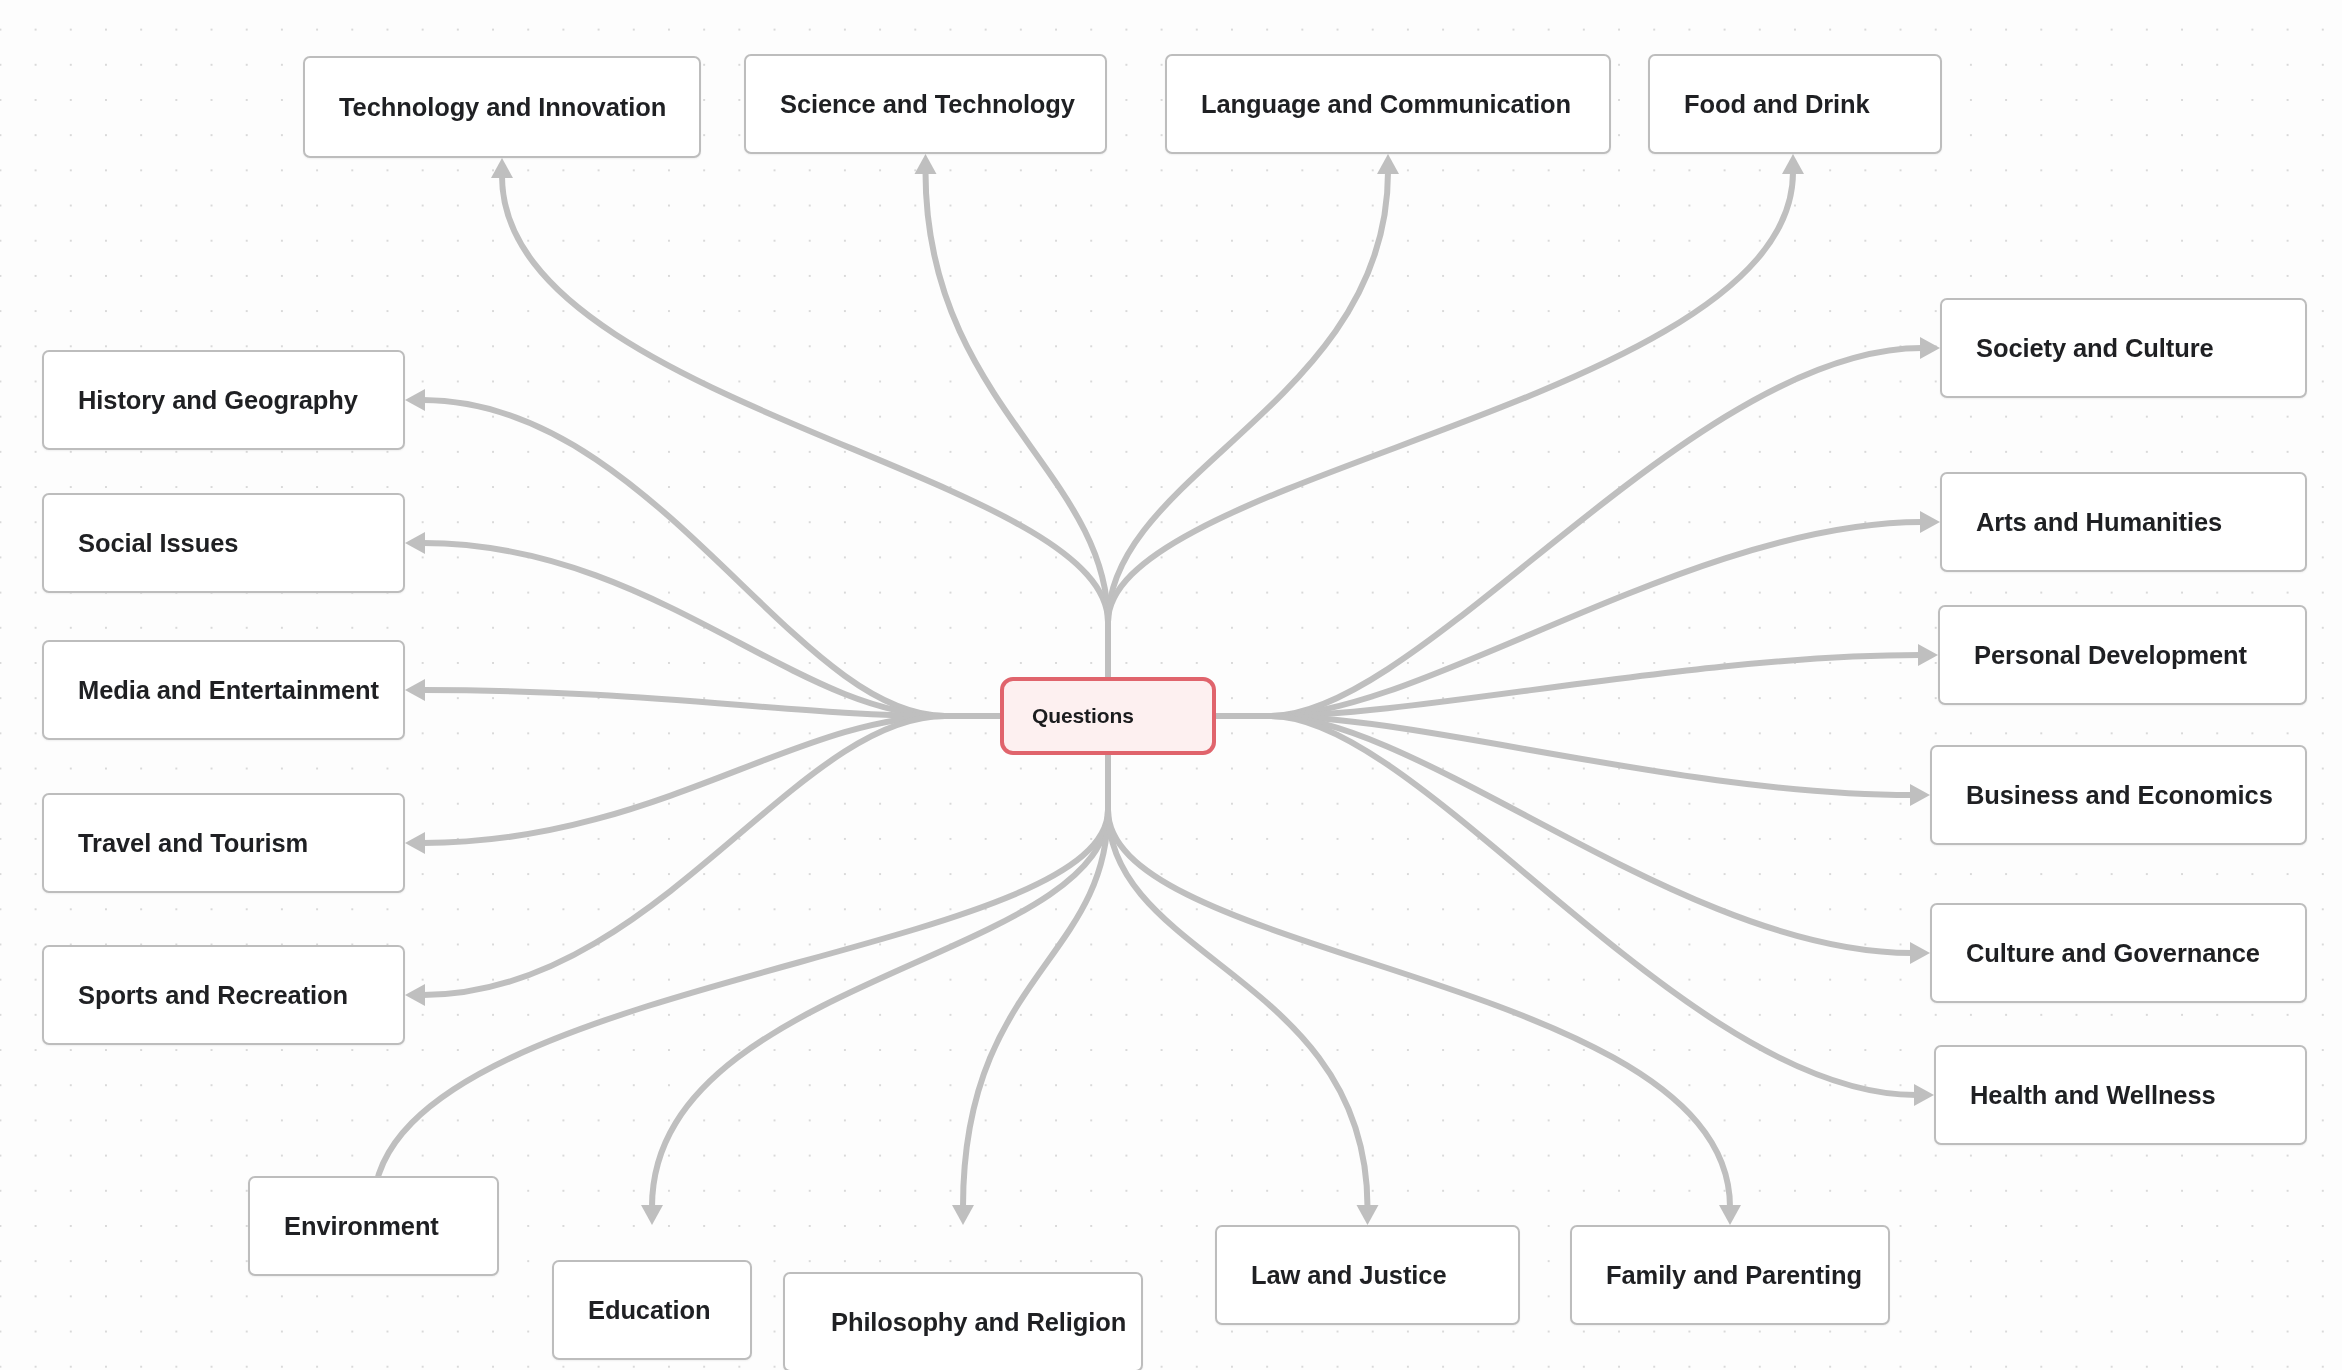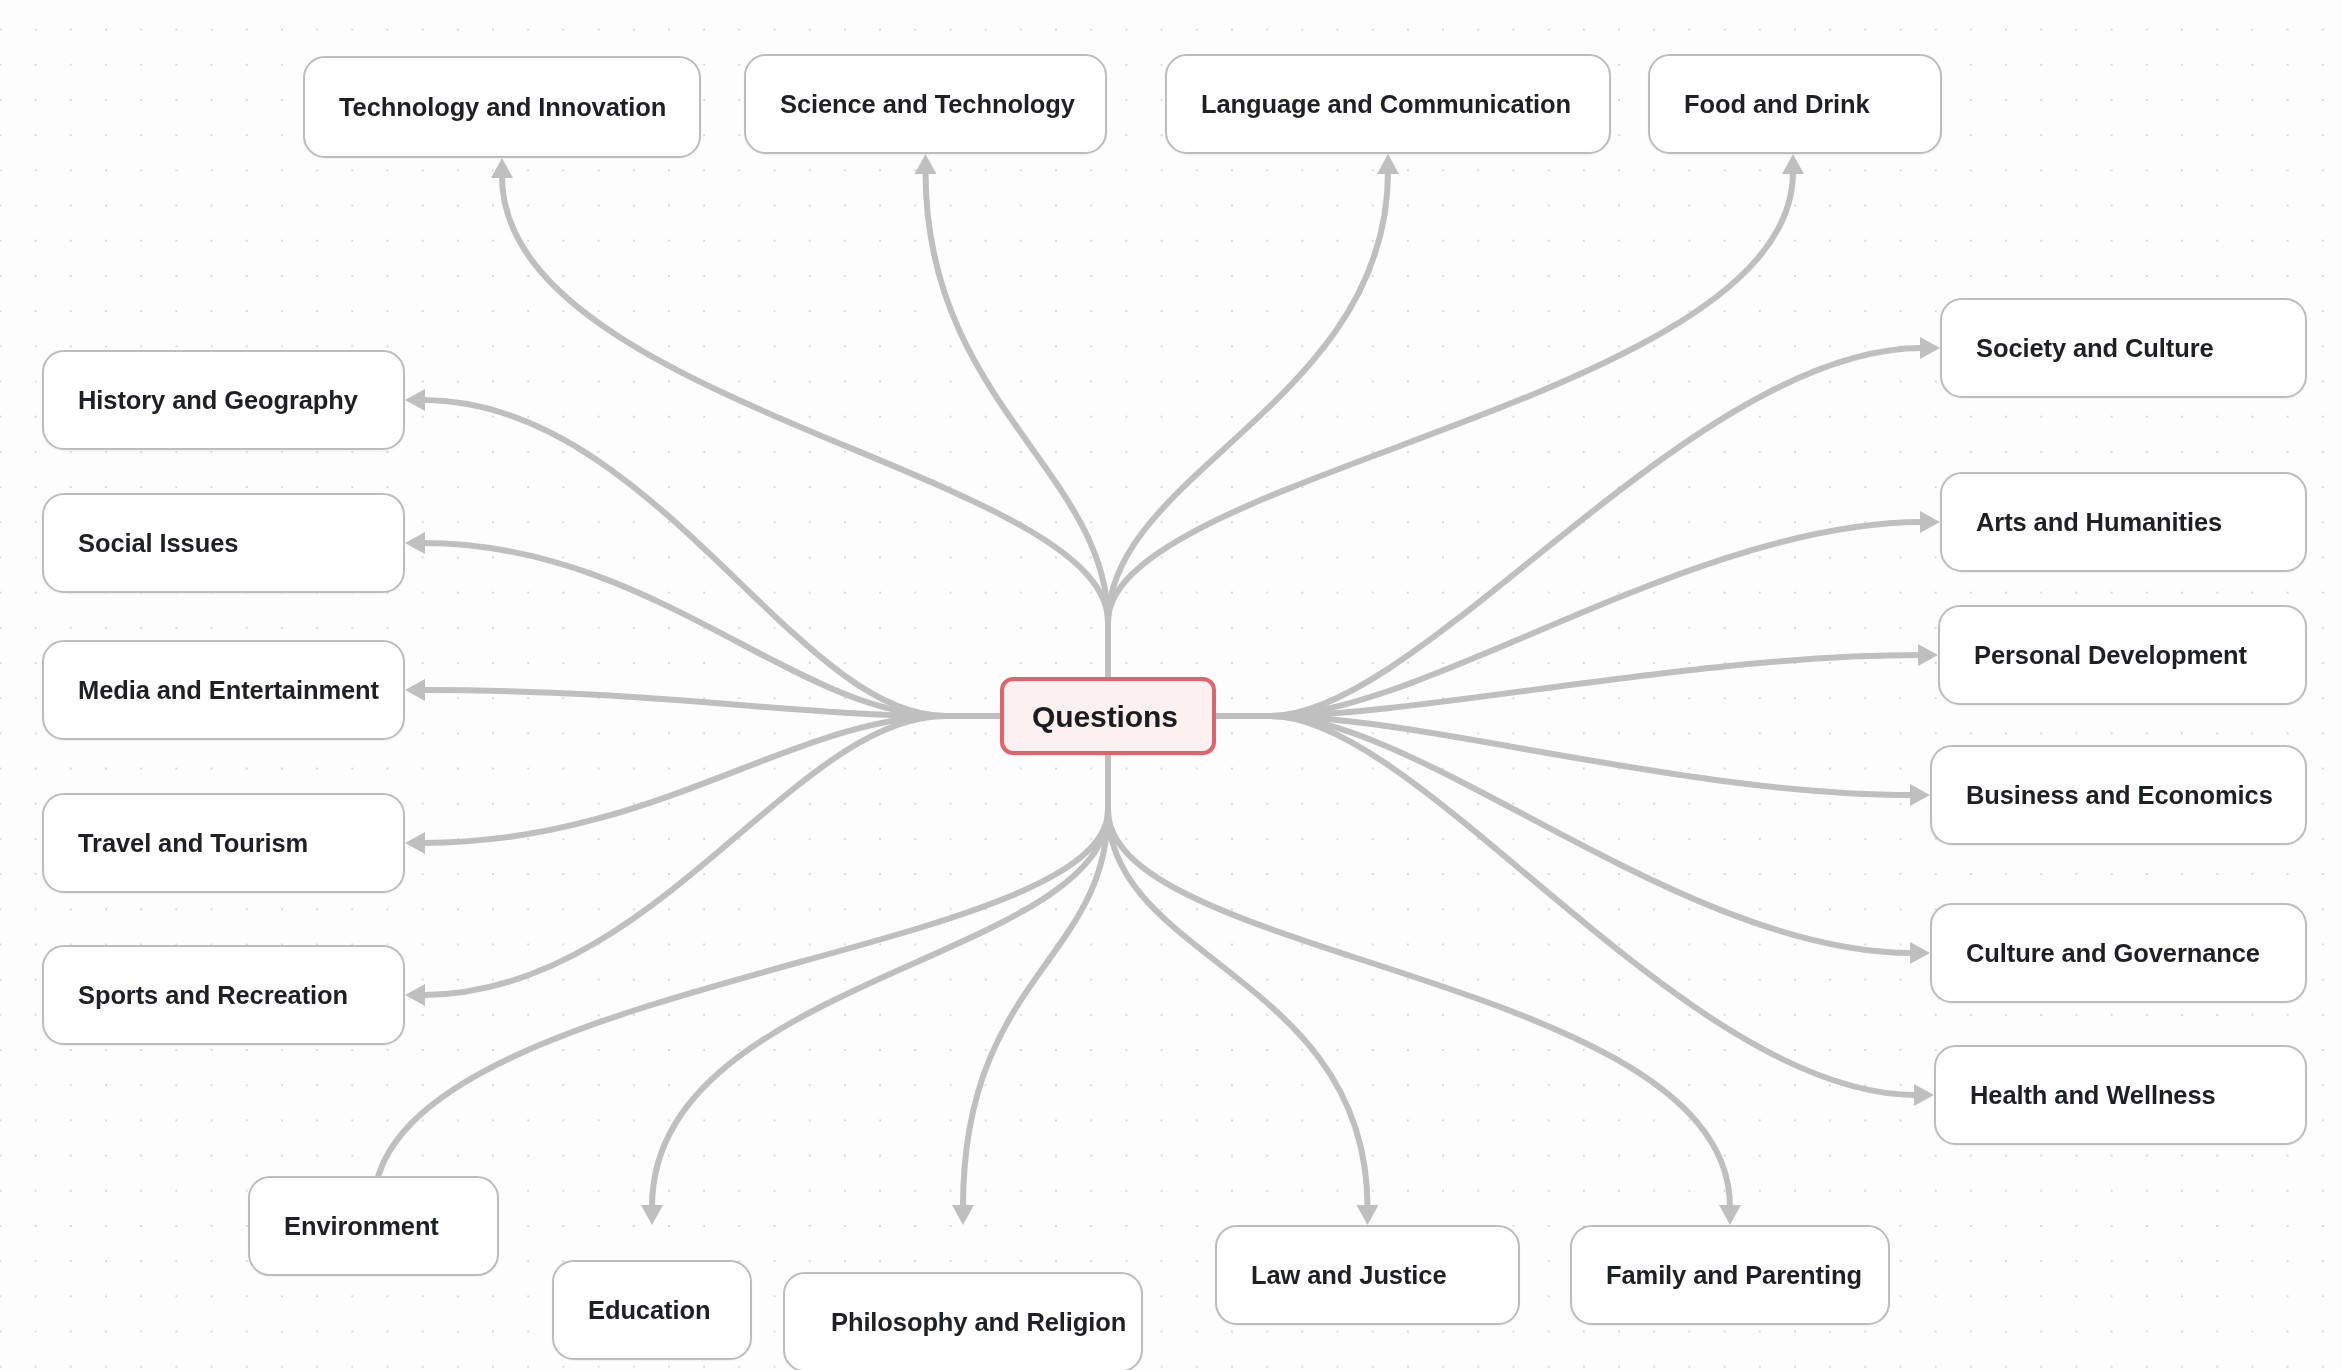--- a/index.html
+++ b/index.html
@@ -26,42 +26,42 @@
     height: 1370px;
     pointer-events: none;
   }
   .node {
     position: absolute;
     box-sizing: border-box;
     display: flex;
     align-items: center;
     background: #ffffff;
     border: 2.6px solid #bdbdbd;
-    border-radius: 22px;
+    border-radius: 7px;
     box-shadow: 0 1px 2px rgba(0,0,0,0.06);
     z-index: 2;
   }
   .node .label {
     padding: 0 34px;
     font-size: 25.5px;
     font-weight: 700;
     color: #1f2023;
     letter-spacing: -0.1px;
     white-space: nowrap;
     line-height: 1.1;
   }
   .node.root {
     background: #fdf0f0;
     border: 4px solid #e0646c;
     border-radius: 13px;
     box-shadow: none;
   }
   .node.root .label {
     font-weight: 700;
-    font-size: 30px;
+    font-size: 21px;
     color: #1b1c1e;
     padding: 0 28px;
   }
 </style>
 </head>
 <body>
 
 <div id="canvas">
   <svg id="edge-layer" viewBox="0 0 2342 1370" xmlns="http://www.w3.org/2000/svg">
       <path d="M 1108 677 L 1108 622 C 1108 472, 502 406, 502 176" fill="none" stroke="#bfbfbf" stroke-width="6" stroke-linecap="butt"></path>

